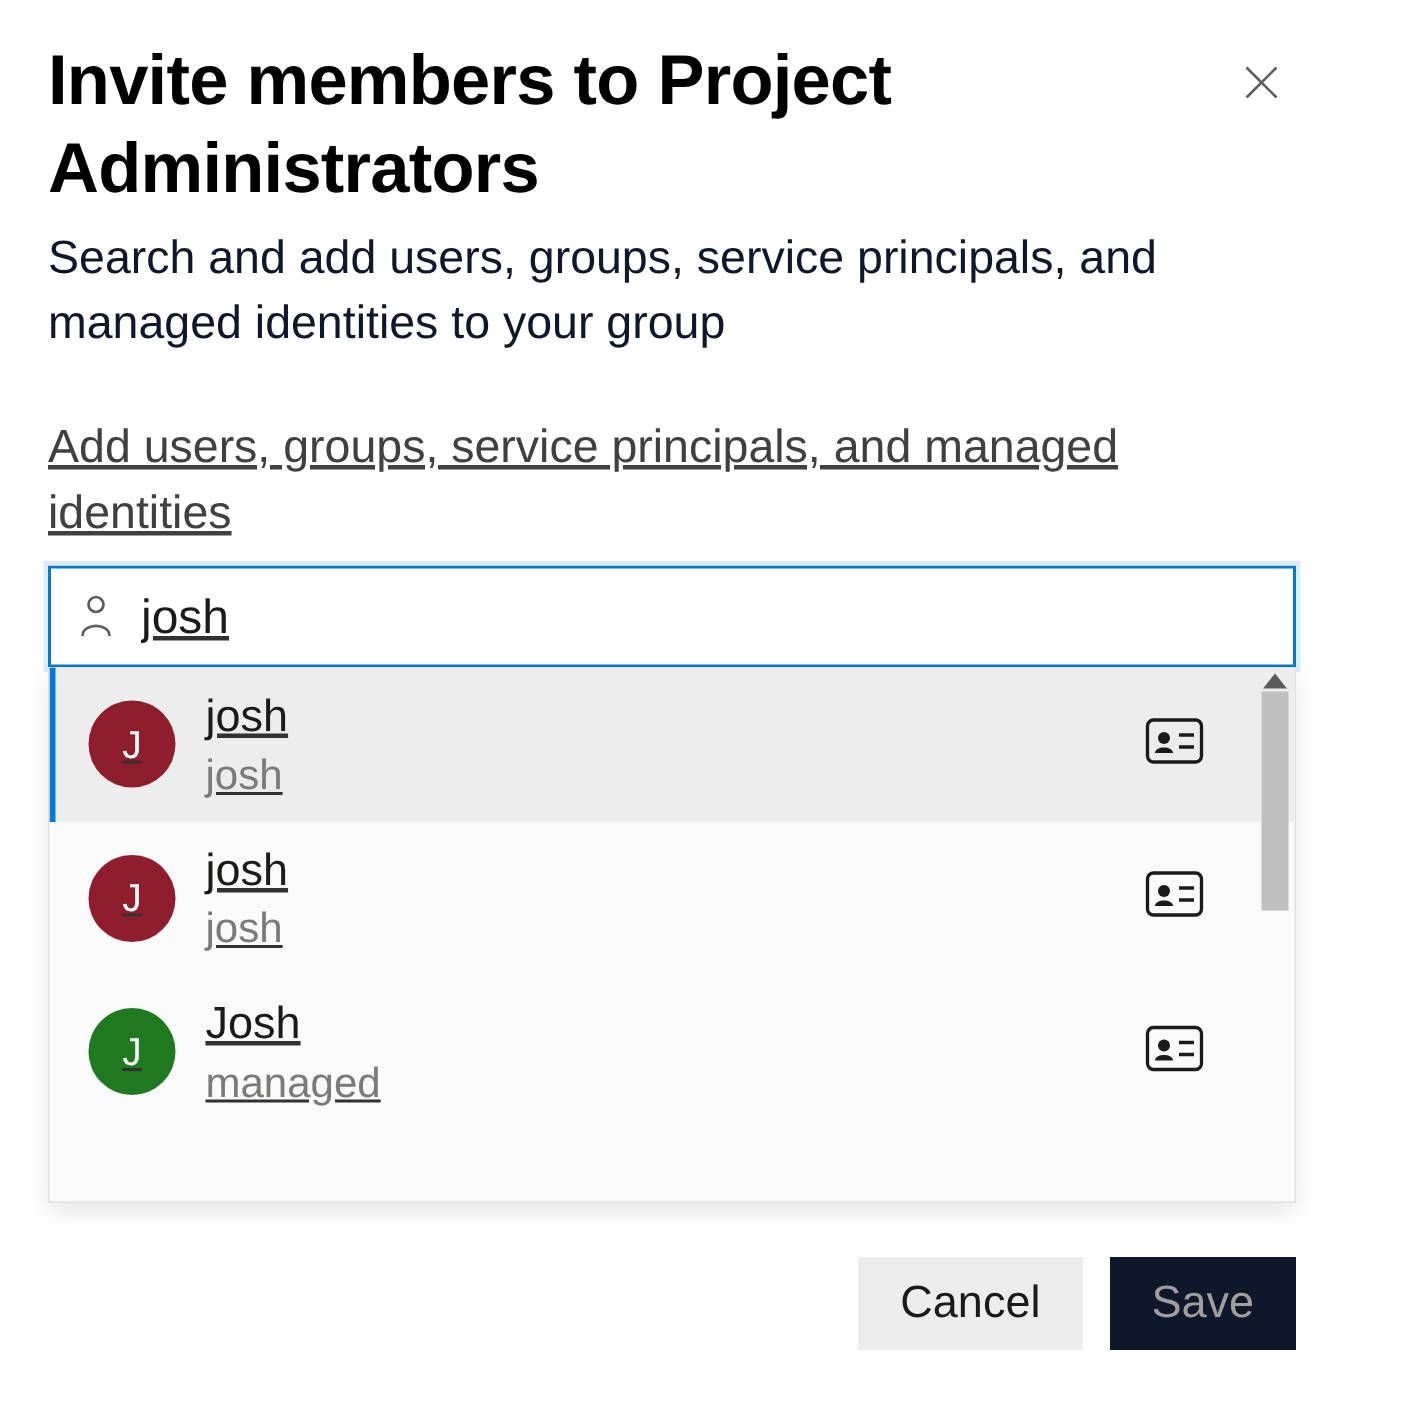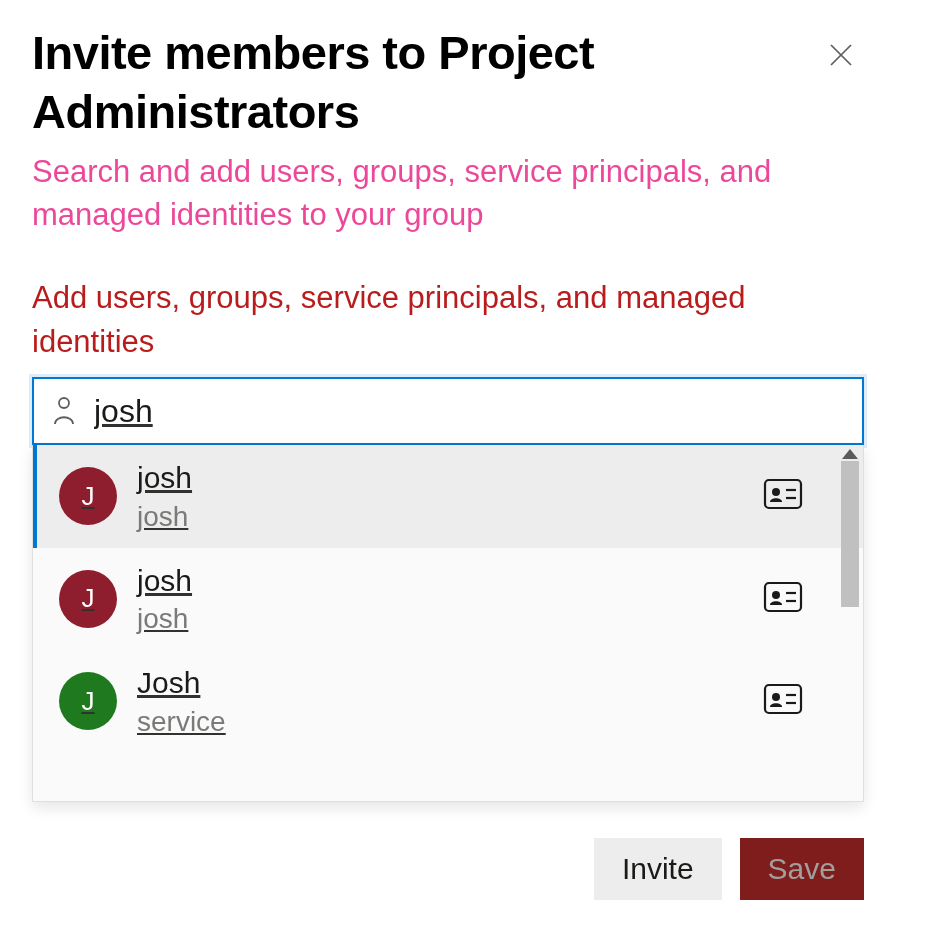--- a/index.html
+++ b/index.html
@@ -34,28 +34,29 @@
     padding: 8px;
     cursor: pointer;
     color: #605e5c;
     flex-shrink: 0;
     margin-top: 8px;
   }
   .close-btn svg { display:block; }
   .subtitle {
     font-size: 31px;
     line-height: 1.4;
-    color: #ec4899;
+    color: #0f172a;
     margin: 8px 0 0 0;
   }
   .field-label {
     font-size: 31px;
     line-height: 1.4;
-    color: #b91c1c;
+    color: #404040;
     margin: 40px 0 14px 0;
+    text-decoration: underline;
   }
   .search-wrap {
     position: relative;
     text-decoration: underline;
   }
   .search-box {
     display: flex;
     align-items: center;
     border: 2px solid #0078d4;
     outline: 3px solid #deecf9;
@@ -149,21 +150,21 @@
     margin-top:36px;
   }
   .btn {
     font-size:30px;
     font-family:inherit;
     padding: 14px 28px;
     border:none;
     cursor:pointer;
   }
   .btn-cancel { background:#ededed; color:#1b1a19; }
-  .btn-save   { background:#7f1d1d; color:#a19f9d; cursor:default; }
+  .btn-save   { background:#0f172a; color:#a19f9d; cursor:default; }
 </style>
 </head>
 <body>
 
 <div class="dialog">
 
   <div class="header-row">
     <h1 class="title">Invite members to Project Administrators</h1>
     <button class="close-btn">
       <svg width="30" height="30" viewBox="0 0 24 24" fill="none" stroke="currentColor" stroke-width="1.4">
@@ -215,36 +216,36 @@
                 <circle cx="13" cy="14" r="4" fill="currentColor" stroke="none"></circle>
                 <path d="M7 24 C7 19 19 19 19 24" fill="currentColor" stroke="none"></path>
                 <line x1="23" y1="12" x2="33" y2="12"></line>
                 <line x1="23" y1="20" x2="33" y2="20"></line>
               </svg></span>
           </div>
           <div class="dd-item">
             <div class="avatar" style="background: rgb(31, 122, 31);">J</div>
             <div class="dd-text">
               <div class="dd-name">Josh</div>
-              <div class="dd-sub">service</div>
+              <div class="dd-sub">managed</div>
             </div>
             <span class="card-icon"><svg width="40" height="32" viewBox="0 0 40 32" fill="none" stroke="currentColor" stroke-width="2.2">
                 <rect x="2" y="2" width="36" height="28" rx="4"></rect>
                 <circle cx="13" cy="14" r="4" fill="currentColor" stroke="none"></circle>
                 <path d="M7 24 C7 19 19 19 19 24" fill="currentColor" stroke="none"></path>
                 <line x1="23" y1="12" x2="33" y2="12"></line>
                 <line x1="23" y1="20" x2="33" y2="20"></line>
               </svg></span>
           </div>
         </div>
       <div class="dd-scroll">
         <div class="dd-scroll-arrow"></div>
         <div class="dd-scroll-thumb"></div>
       </div>
     </div>
   </div>
 
   <div class="footer">
-    <button class="btn btn-cancel">Invite</button>
+    <button class="btn btn-cancel">Cancel</button>
     <button class="btn btn-save" disabled="">Save</button>
   </div>
 
 </div>
 
 </body></html>

